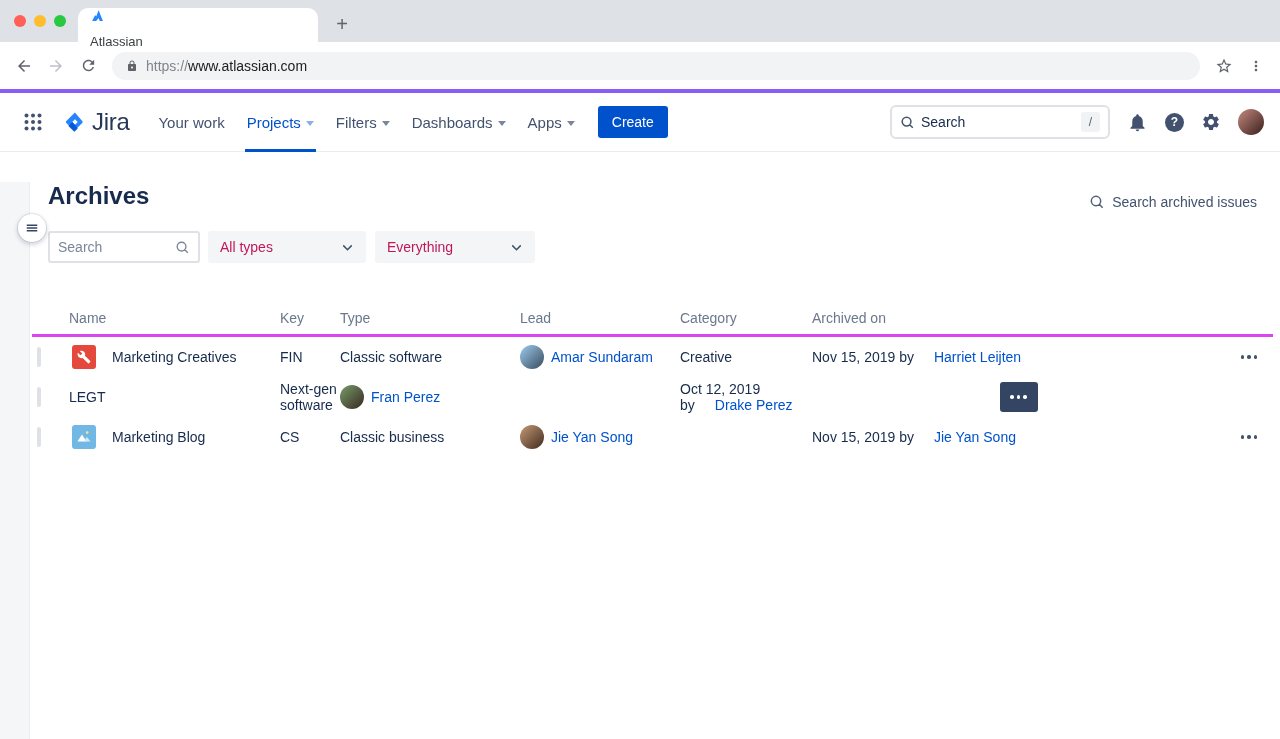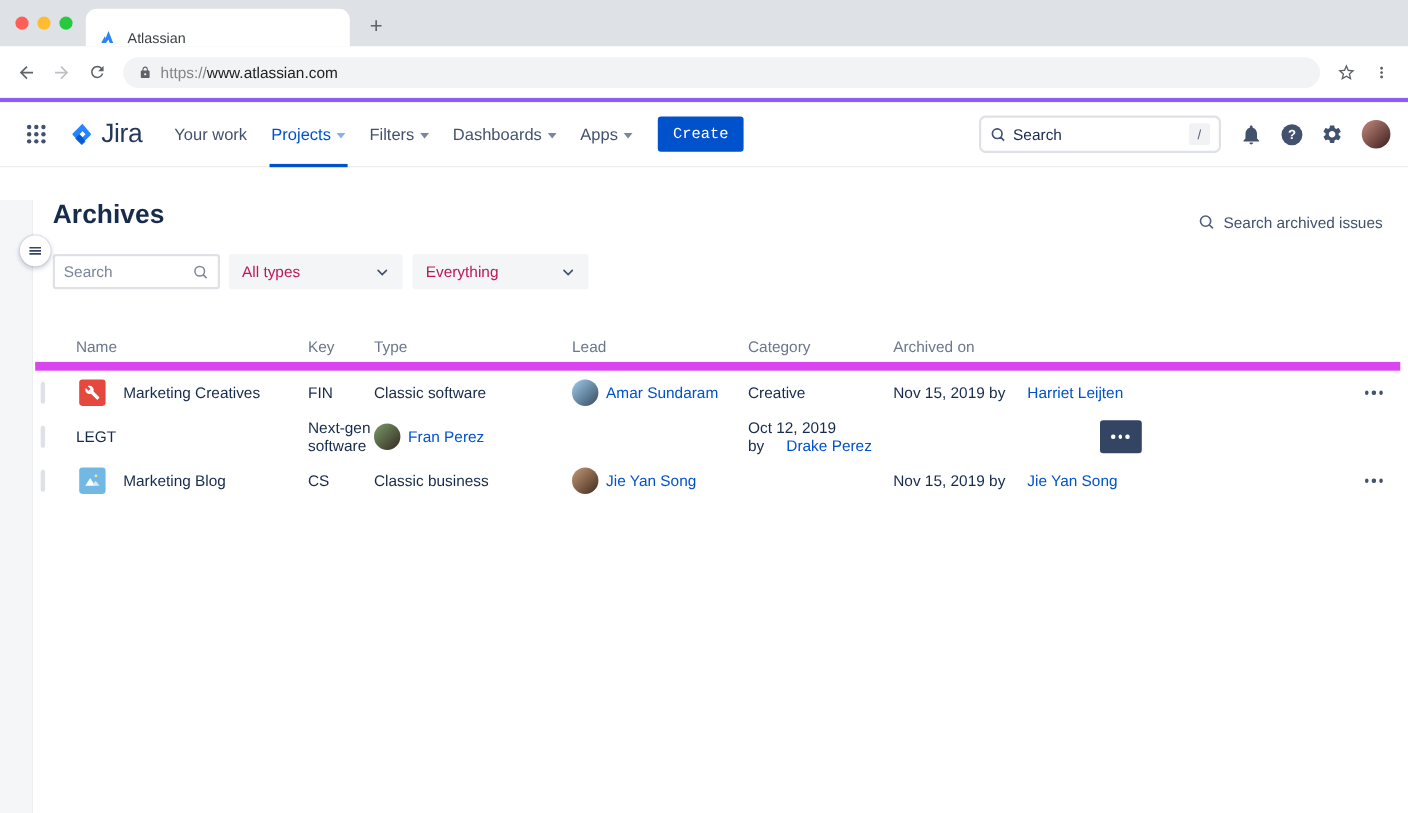--- a/index.html
+++ b/index.html
@@ -5,21 +5,21 @@
   * { margin:0; padding:0; box-sizing:border-box; }
   html,body { width:1280px; height:739px; overflow:hidden; }
   body { font-family:"Liberation Sans","DejaVu Sans",sans-serif; background:#fff; }
 
   
   .tabstrip { height:42px; background:#DEE1E6; display:flex; align-items:flex-end; position:relative; }
   .traffic { position:absolute; top:15px; left:14px; display:flex; gap:8px; }
   .light { width:12px; height:12px; border-radius:50%; }
   .light.red{ background:#FF5F57; } .light.yellow{ background:#FEBC2E; } .light.green{ background:#28C840; }
   .tab { margin-left:78px; width:240px; height:34px; background:#fff; border-radius:10px 10px 0 0;
-         display:flex; align-items:flex-end; padding:0 12px; gap:10px; }
+         display:flex; align-items:flex-start; padding:0 12px; gap:10px;flex-direction:column; }
   .tab-title { font-size:13px; color:#3C4043; }
   .newtab { width:28px; height:28px; margin-left:10px; margin-bottom:4px; display:flex; align-items:center; justify-content:center;
             color:#5F6368; font-size:20px; border-radius:50%; }
   .addressbar { height:51px; background:#fff; display:flex; align-items:center; padding:0 10px; gap:4px; border-bottom:4px solid #8b5cf6; }
   .nav-btn { width:28px; height:28px; display:flex; align-items:center; justify-content:center; border-radius:50%; }
   .omnibox { flex:1; height:28px; background:#F1F3F4; border-radius:14px; display:flex; align-items:center; padding:0 14px; gap:8px; margin:0 6px; }
   .url { font-size:14px; }
   .url .scheme { color:#80868B; }
   .url .domain { color:#202124; }
 
@@ -27,21 +27,21 @@
   .jiranav { height:59px; background:#fff; display:flex; align-items:center; padding:0 16px 0 24px; border-bottom:1px solid #EBECF0; }
   .appgrid { margin-right:22px; display:flex; }
   .logo { display:flex; align-items:center; gap:6px; margin-right:18px; }
   .logo-text { font-size:24px; font-weight:500; color:#253858; letter-spacing:-0.3px; }
   .nav-item { position:relative; height:59px; display:flex; align-items:center; gap:5px; padding:0 11px;
               font-size:15px; font-weight:500; color:#42526E; cursor:pointer; }
   .nav-item.active { color:#0052CC; }
   .nav-item.active::after { content:""; position:absolute; left:9px; right:9px; bottom:0; height:3px; background:#0052CC; }
   .caret { width:0; height:0; border-left:4px solid transparent; border-right:4px solid transparent; border-top:5px solid #7A869A; margin-top:2px; }
   .create-btn { margin-left:12px; background:#0052CC; color:#fff; font-size:14px; font-weight:500;
-                border:none; border-radius:3px; padding:8px 14px; cursor:pointer;font-family:Liberation Mono, monospace; }
+                border:none; border-radius:3px; padding:8px 14px; cursor:pointer; }
   .nav-right { margin-left:auto; display:flex; align-items:center; gap:17px; }
   .nav-search { width:220px; height:34px; border:2px solid #DFE1E6; border-radius:6px; display:flex; align-items:center; padding:0 8px; gap:6px; background:#fff; }
   .nav-search input { border:none; outline:none; flex:1; font-size:14px; font-weight:500; color:#172B4D; background:transparent; font-family:inherit; min-width:0; }
   .nav-search input::placeholder { color:#172B4D; opacity:1; }
   .slash-badge { background:#F1F2F4; color:#505F79; font-size:12px; border-radius:3px; padding:3px 8px; }
   .help-circle { width:19px; height:19px; background:#42526E; color:#fff; border-radius:50%; font-size:12px; font-weight:700;
                  display:flex; align-items:center; justify-content:center; }
   .user-avatar { width:26px; height:26px; border-radius:50%; background:linear-gradient(135deg,#A9756B 20%,#4E2E2A 85%); }
 
   
@@ -60,21 +60,21 @@
                    display:flex; align-items:center; padding:0 8px; }
   .filter-search input { border:none; outline:none; flex:1; font-size:14px; color:#172B4D; font-family:inherit; min-width:0; }
   .filter-search input::placeholder { color:#7A869A; opacity:1; }
   .dropdown { height:32px; background:#F4F5F7; border-radius:3px; display:flex; align-items:center; justify-content:space-between;
               padding:0 12px; font-size:14px; color:#be185d; cursor:pointer; }
   .dd-types{ width:158px; } .dd-scope{ width:160px; margin-left:1px; } .dd-cat{ width:156px; margin-left:2px; }
 
   
   .tbl { margin:28px -16px 0 -16px; }
   .tbl-grid { display:grid; grid-template-columns:37px 211px 60px 180px 160px 132px 1fr 48px; align-items:center; }
-  .tbl-head { height:30px; align-items:end; padding-bottom:8px; border-bottom:8px solid #d946ef;margin-top:44px; }
+  .tbl-head { height:30px; align-items:end; padding-bottom:8px; border-bottom:3px solid #d946ef;margin-top:44px; }
   .th { font-size:14px; font-weight:500; color:#6B778C; }
   .tbl-row { height:40px; font-size:14px; color:#172B4D; }
   .cb { width:14px; height:14px; margin-left:5px; border:2px solid #DFE1E6; border-radius:3px; background:#FAFBFC; cursor:pointer; }
   .name-cell { display:flex; align-items:center; gap:16px; padding-left:3px; font-size:14px; color:#172B4D; }
   .proj-icon { width:24px; height:24px; border-radius:3px; display:flex; align-items:center; justify-content:center; flex:0 0 auto; }
   .pi-red{ background:#E5483C; } .pi-purple{ background:#8777D9; } .pi-blue{ background:#71B8E4; }
   .lead-cell { display:flex; align-items:center; gap:7px; }
   .lead-avatar { width:24px; height:24px; border-radius:50%; flex:0 0 auto; }
   .av-0 { background:linear-gradient(135deg,#8FB8D8 15%,#41586B 90%); }
   .av-1 { background:linear-gradient(135deg,#6E8B5E 15%,#3D3428 90%); }

